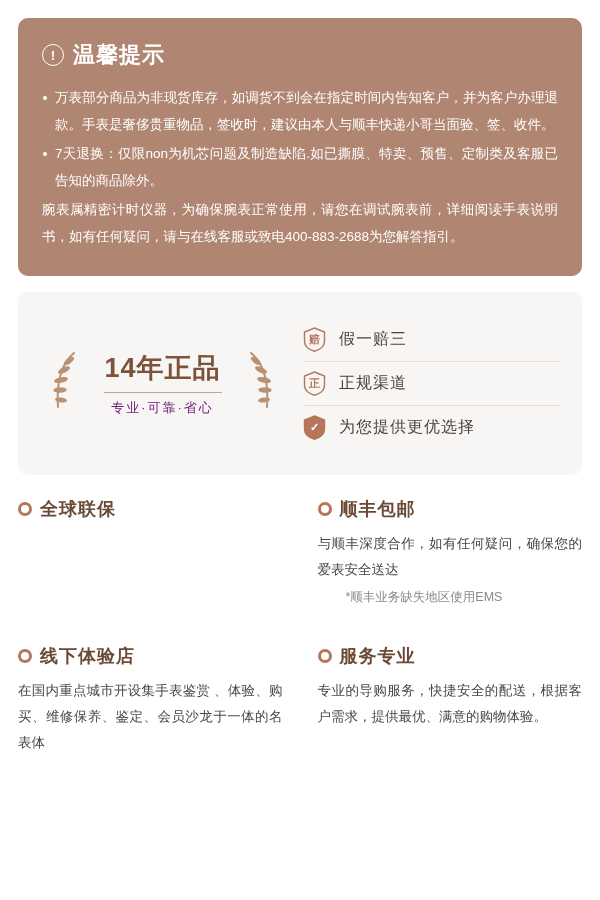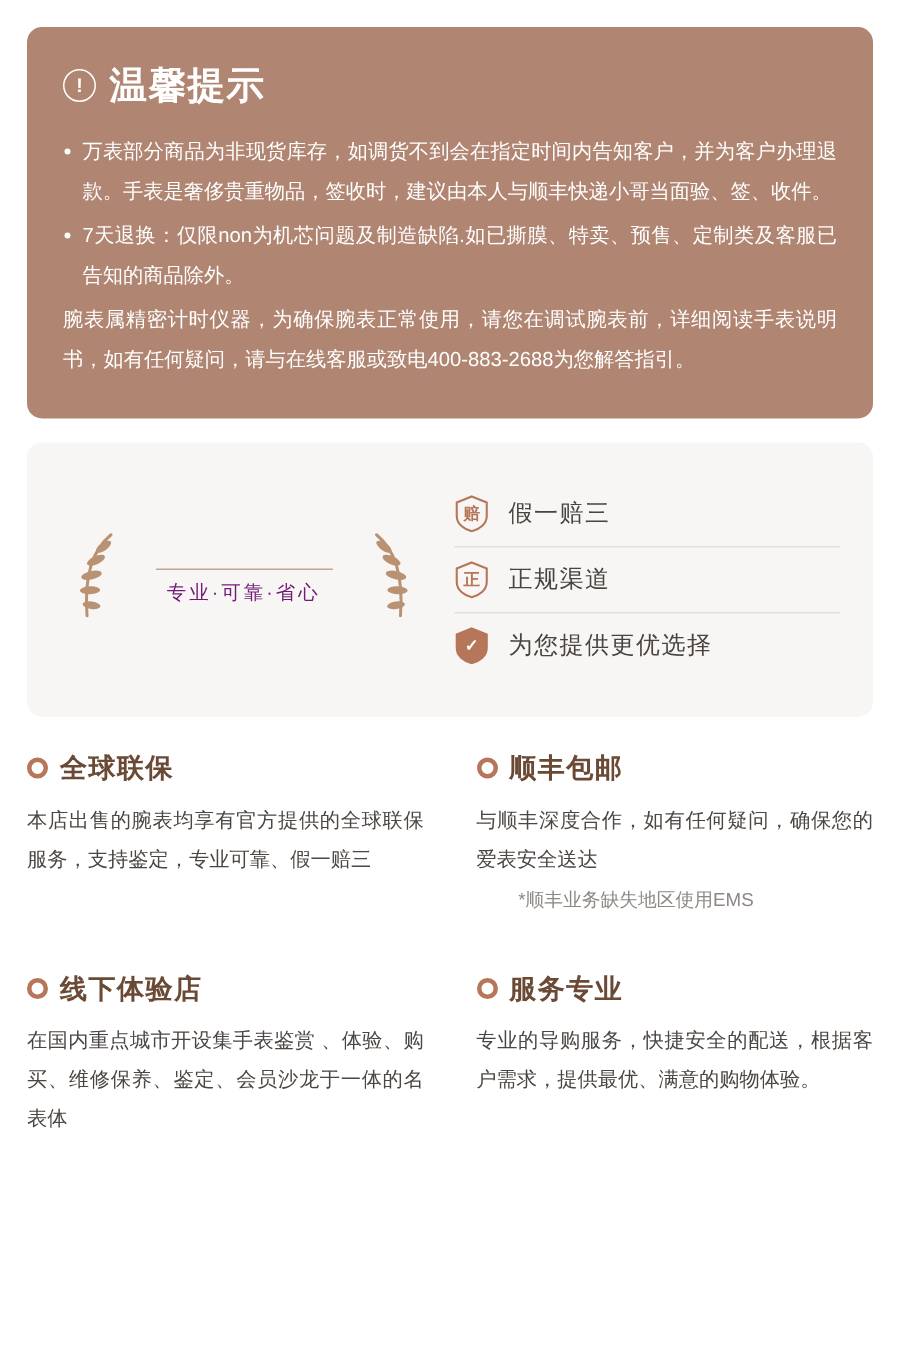--- a/index.html
+++ b/index.html
@@ -45,21 +45,21 @@
     border: 1.6px solid #ffffff;
     display: inline-flex;
     align-items: center;
     justify-content: center;
     font-size: 13px;
     line-height: 1;
     font-weight: bold;
     flex: none;
   }
   .notice-title {
-    font-size: 25px;
+    font-size: 22px;
     font-weight: bold;
     letter-spacing: 1px;
     text-align: center;
   }
   .notice-list {
     margin: 0;
     padding: 0;
     list-style: none;
   }
   .notice-list li {
@@ -233,20 +233,21 @@
           <path d="M22 4 C10 14, 4 30, 6 58" stroke="#b99274" stroke-width="2" fill="none" stroke-linecap="round"></path>
           <g fill="#b99274">
             <ellipse cx="17" cy="12" rx="6" ry="2.6" transform="rotate(-35 17 12)"></ellipse>
             <ellipse cx="12" cy="21" rx="6.5" ry="2.7" transform="rotate(-25 12 21)"></ellipse>
             <ellipse cx="9" cy="31" rx="7" ry="2.8" transform="rotate(-12 9 31)"></ellipse>
             <ellipse cx="8" cy="41" rx="6.8" ry="2.7" transform="rotate(-2 8 41)"></ellipse>
             <ellipse cx="9" cy="51" rx="6" ry="2.5" transform="rotate(8 9 51)"></ellipse>
           </g>
         </svg>
       </span>
+      <div class="badge-years">14年正品</div>
       <div class="badge-divider"></div>
       <div class="badge-sub">专业·可靠·省心</div>
       <span class="laurel right">
         <svg width="26" height="64" viewBox="0 0 26 64" aria-hidden="true">
           <path d="M4 4 C16 14, 22 30, 20 58" stroke="#b99274" stroke-width="2" fill="none" stroke-linecap="round"></path>
           <g fill="#b99274">
             <ellipse cx="9" cy="12" rx="6" ry="2.6" transform="rotate(35 9 12)"></ellipse>
             <ellipse cx="14" cy="21" rx="6.5" ry="2.7" transform="rotate(25 14 21)"></ellipse>
             <ellipse cx="17" cy="31" rx="7" ry="2.8" transform="rotate(12 17 31)"></ellipse>
             <ellipse cx="18" cy="41" rx="6.8" ry="2.7" transform="rotate(2 18 41)"></ellipse>
@@ -287,21 +288,20 @@
     </div>
   </section>
 
   <section class="features">
 
     <div class="feature">
       <div class="feature-head">
         <span class="ring-icon"></span>
         <span class="feature-title">全球联保</span>
       </div>
-      <div class="feature-body">本店出售的腕表均享有官方提供的全球联保服务，支持鉴定，专业可靠、假一赔三</div>
     </div>
 
     <div class="feature">
       <div class="feature-head">
         <span class="ring-icon"></span>
         <span class="feature-title">顺丰包邮</span>
       </div>
       <div class="feature-body">与顺丰深度合作，如有任何疑问，确保您的爱表安全送达</div>
       <div class="feature-note">*顺丰业务缺失地区使用EMS</div>
     </div>

